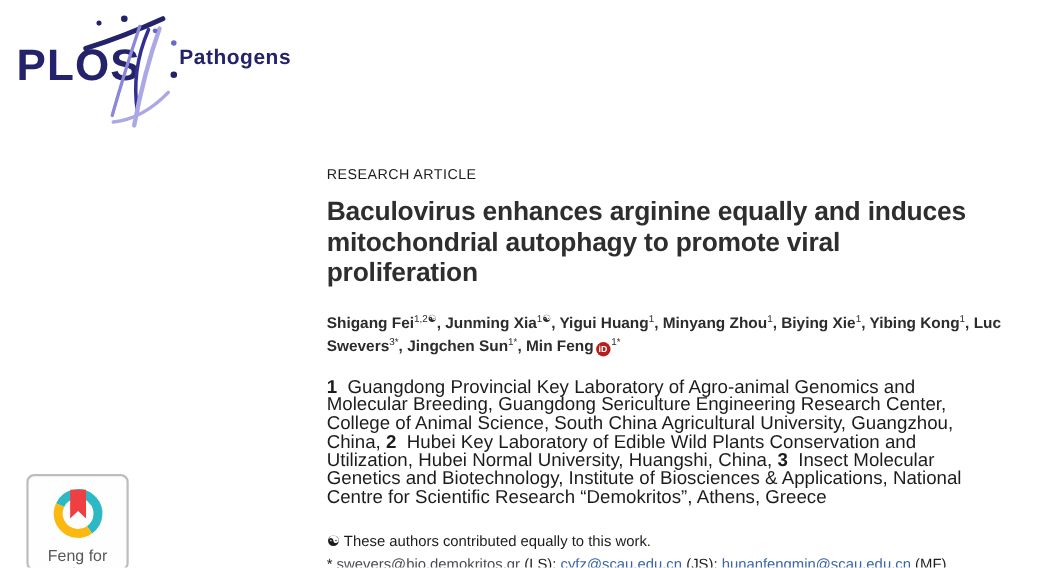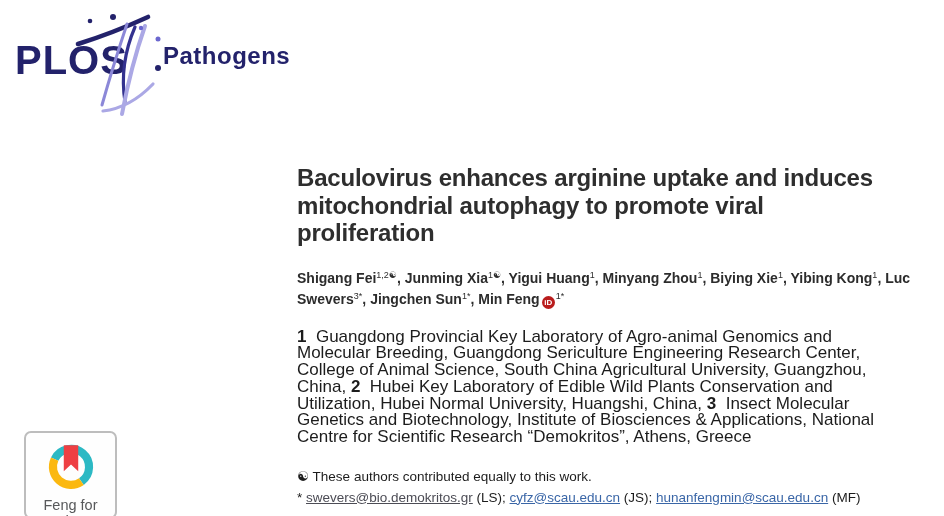--- a/index.html
+++ b/index.html
@@ -23,21 +23,21 @@
     font-size: 40px; font-weight: bold;
     letter-spacing: 1px;
     color: #23226b;
   }
   .logo-mark {
     position: absolute; left: 60px; top: 0;
     width: 110px; height: 115px;
   }
   .logo-journal {
     position: absolute; left: 148px; top: 38px;
-    font-size: 24px; font-weight: bold;
+    font-size: 19px; font-weight: bold;
     letter-spacing: 0.5px;
     color: #23226b;
   }
 
   
   .content {
     position: absolute;
     left: 297px; top: 151px;
     width: 630px;
   }
@@ -144,21 +144,22 @@
     <circle cx="15" cy="17" r="2.3" fill="#23226b"></circle>
     <circle cx="38" cy="13" r="3" fill="#23226b"></circle>
     <circle cx="66" cy="24" r="2.2" fill="#6b67cf"></circle>
     <circle cx="83" cy="35" r="2.5" fill="#6b67cf"></circle>
     <circle cx="83" cy="64" r="3" fill="#23226b"></circle>
   </svg>
   <span class="logo-journal">Pathogens</span>
 </div>
 
 <div class="content">
-  <h1 class="title">Baculovirus enhances arginine uptake and induces mitochondrial autophagy to promote viral proliferation</h1>
+  <div class="kicker">RESEARCH ARTICLE</div>
+  <h1 class="title">Baculovirus enhances arginine equally and induces mitochondrial autophagy to promote viral proliferation</h1>
   <div class="authors" id="author-list"><span><span>Shigang Fei</span><sup>1,2☯</sup></span>, <span><span>Junming Xia</span><sup>1☯</sup></span>, <span><span>Yigui Huang</span><sup>1</sup></span>, <span><span>Minyang Zhou</span><sup>1</sup></span>, <span><span>Biying Xie</span><sup>1</sup></span>, <span><span>Yibing Kong</span><sup>1</sup></span>, <span><span>Luc Swevers</span><sup>3*</sup></span>, <span><span>Jingchen Sun</span><sup>1*</sup></span>, <span><span>Min Feng</span><span class="orcid">iD</span><sup>1*</sup></span></div>
   <div class="affiliations" id="affiliation-list"><b>1</b>&nbsp; Guangdong Provincial Key Laboratory of Agro-animal Genomics and Molecular Breeding, Guangdong Sericulture Engineering Research Center, College of Animal Science, South China Agricultural University, Guangzhou, China, <b>2</b>&nbsp; Hubei Key Laboratory of Edible Wild Plants Conservation and Utilization, Hubei Normal University, Huangshi, China, <b>3</b>&nbsp; Insect Molecular Genetics and Biotechnology, Institute of Biosciences &amp; Applications, National Centre for Scientific Research “Demokritos”, Athens, Greece</div>
   <div class="notes">
     <div id="equal-note">☯ These authors contributed equally to this work.</div>
     <div id="email-note">* <a class="email muted">swevers@bio.demokritos.gr</a> (LS); <a class="email">cyfz@scau.edu.cn</a> (JS); <a class="email">hunanfengmin@scau.edu.cn</a> (MF)</div>
   </div>
 </div>
 
 <div class="badge">
   <svg class="badge-mark" width="62" height="56" viewBox="0 0 62 62">

